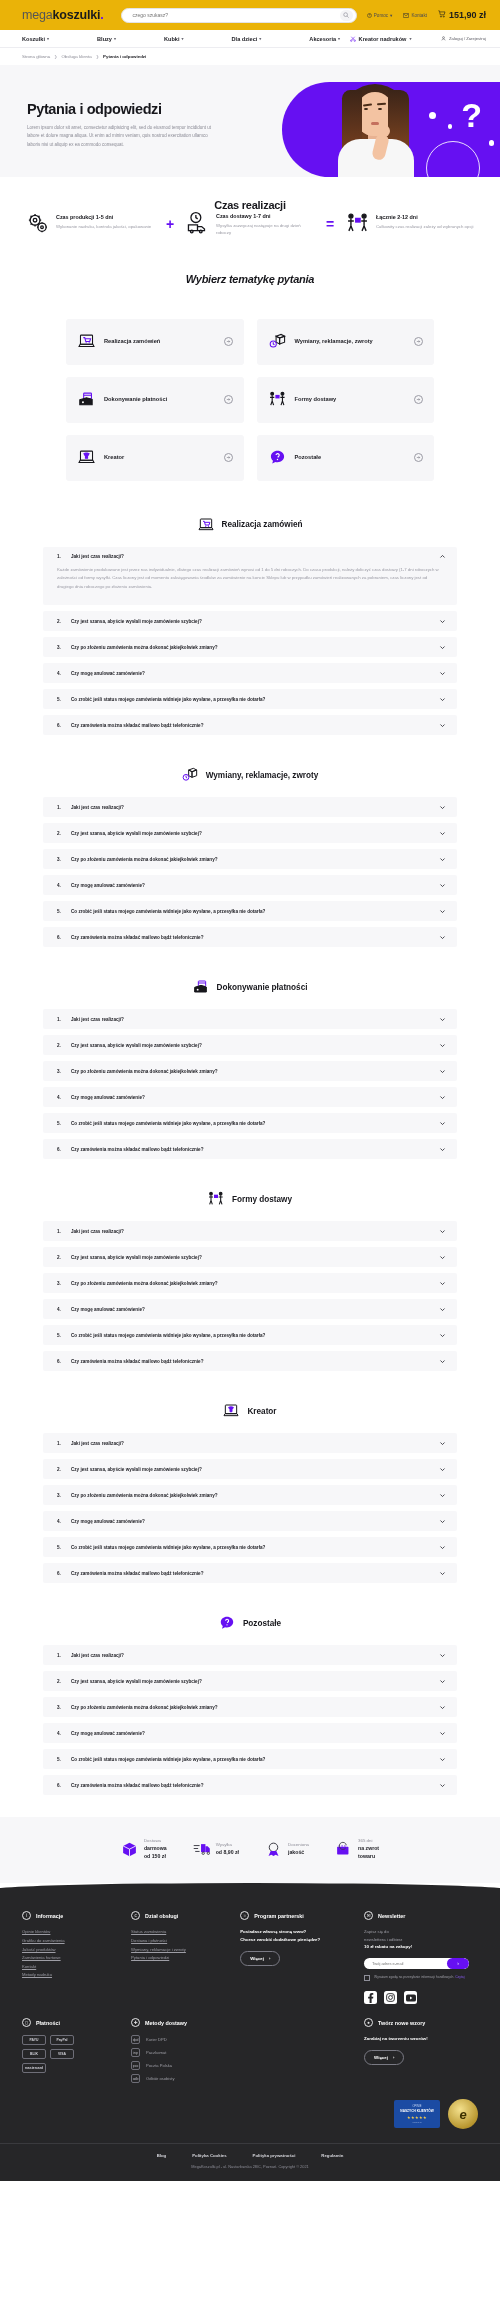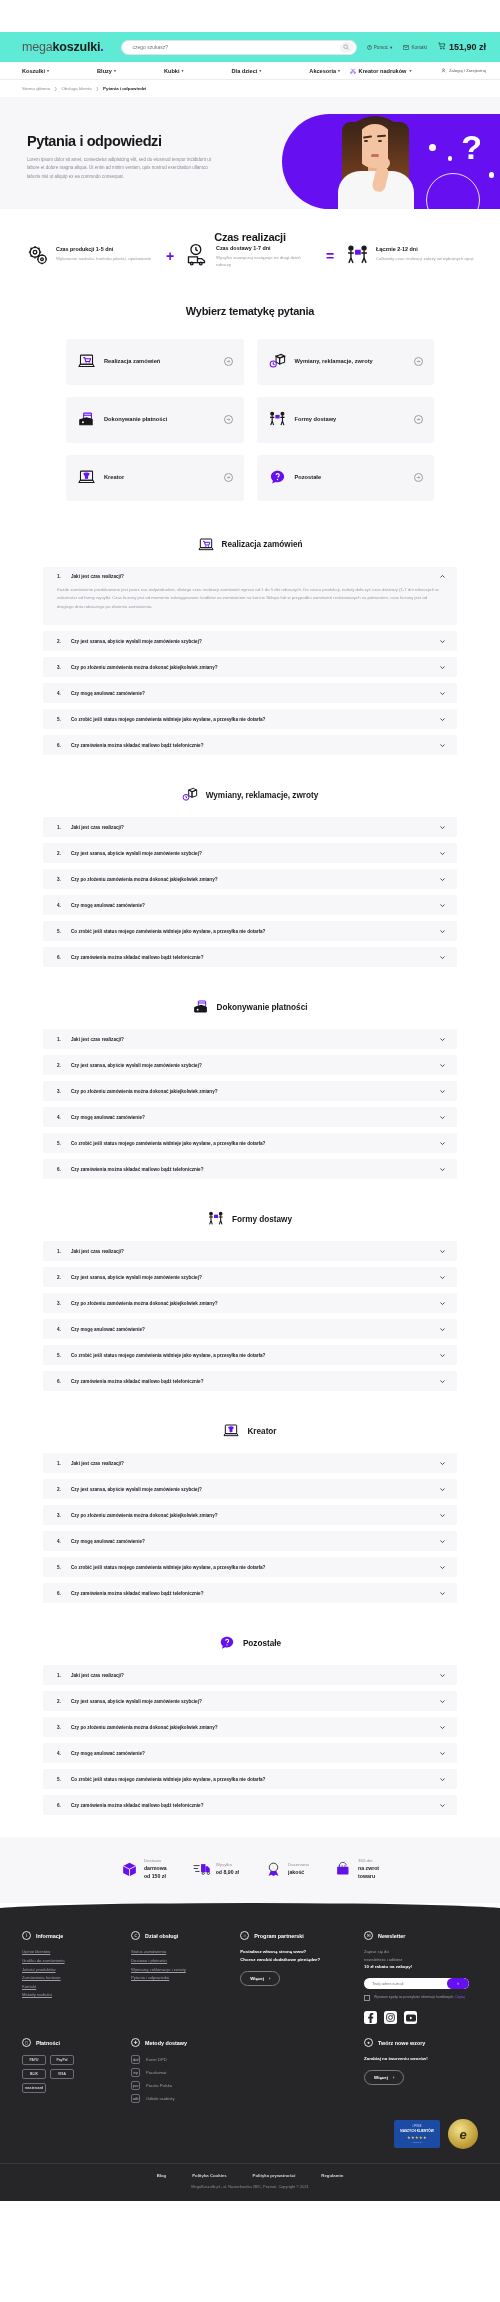--- a/index.html
+++ b/index.html
@@ -11,22 +11,21 @@
     -webkit-font-smoothing: antialiased;
   }
   body { width: 500px; overflow-x: hidden; }
 
   
   .topbar {
     height: 30px;
     display: flex;
     align-items: center;
     padding: 0 14px 0 22px;
-    background: #5eead4;
-    margin-top: 32px;
+    background: #eab308;
   }
   .logo {
     font-size: 12.5px;
     letter-spacing: -0.2px;
     color: #2a2a2a;
     white-space: nowrap;
   }
   .logo .thin { font-weight: 400; color: #555; }
   .logo .bold { font-weight: 700; color: #1b1b1b; }
   .logo .dot { color: #6610f2; font-weight: 700; }
@@ -242,21 +241,21 @@
   }
   .czas-item { display:flex; align-items:flex-start; gap:7px; width: 128px; }
   .czas-icon { width: 23px; height: 23px; flex:none; color:#17171c; }
   .czas-copy { padding-top: 2px; }
   .czas-h { font-size: 5.4px; font-weight: 700; color:#17171c; margin-bottom: 3px; }
   .czas-p { font-size: 4.3px; line-height:1.7; color:#9a9aa4; }
   .op { color:#6610f2; font-size: 14px; font-weight: 700; width: 32px; text-align:center; flex:none; }
 
   
   .topics { padding: 10px 0 26px; background:#fff; }
-  .topics .section-title { margin-bottom: 22px; }
+  .topics .section-title { margin-bottom: 34px; font-style: italic; }
   .topic-grid {
     display:grid;
     grid-template-columns: 1fr 1fr;
     gap: 12px 13px;
     padding: 0 66px;
   }
   .topic-card {
     background:#f6f6f8;
     border-radius: 3px;
     height: 46px;

